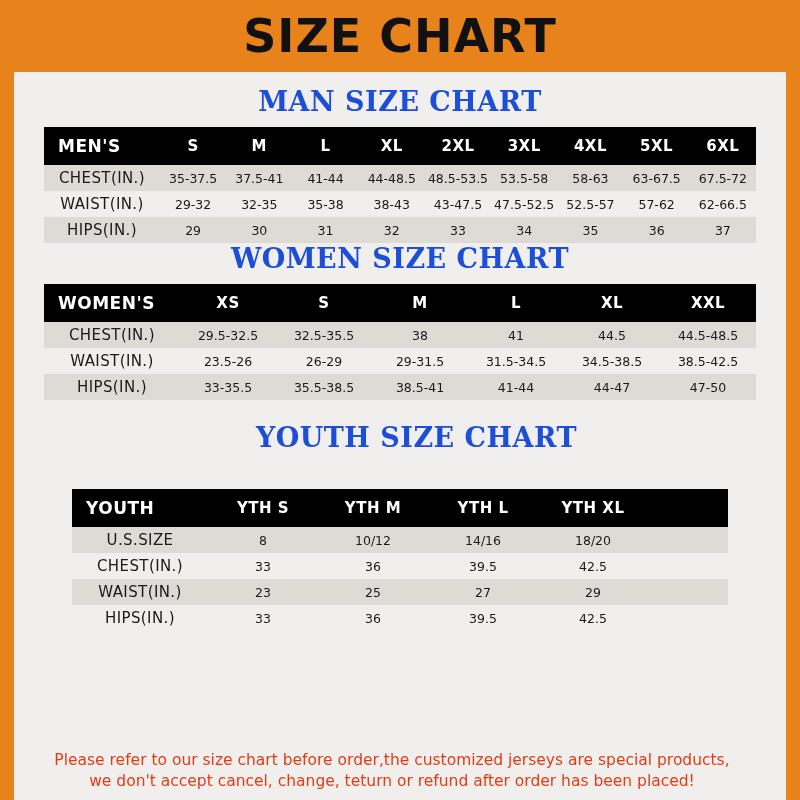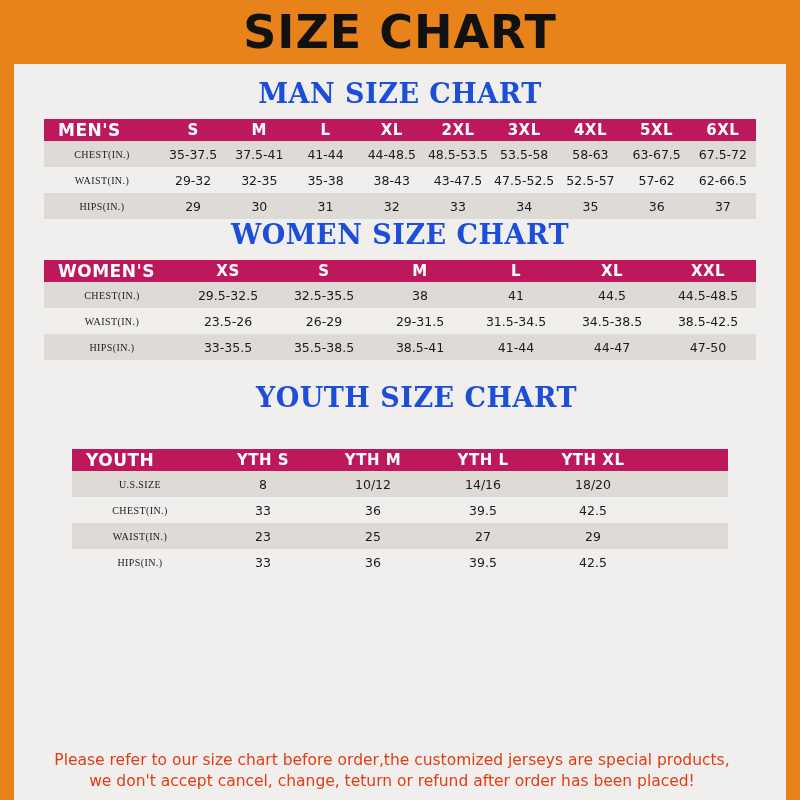--- a/index.html
+++ b/index.html
@@ -13,21 +13,21 @@
   }
   .page {
     width: 800px;
     height: 800px;
     position: relative;
     background: #f1efed;
     border-left: 14px solid #e8821a;
     border-right: 14px solid #e8821a;
   }
   .banner {
-    height: 64px;
+    height: 72px;
     background: #e8821a;
     display: flex;
     align-items: center;
     justify-content: center;
     margin-left: -14px;
     margin-right: -14px;
   }
   .banner h1 {
     margin: 0;
     font-family: "DejaVu Sans", sans-serif;
@@ -54,41 +54,40 @@
     margin: 10px auto 0 auto;
     table-layout: fixed;
   }
   table.sz td {
     font-family: "DejaVu Sans", sans-serif;
     text-align: center;
     vertical-align: middle;
     white-space: nowrap;
   }
   table.sz tr.head td {
-    background: #be185d;
+    background: #000000;
     color: #fff;
     font-weight: bold;
-    height: 22px;
+    height: 38px;
     font-size: 15px;
     letter-spacing: 0.5px;
   }
   table.sz tr.head td.rowlab {
     text-align: left;
     padding-left: 14px;
     font-size: 17px;
   }
   table.sz tr.body td {
     height: 26px;
     font-size: 12.5px;
     color: #1a1a1a;
   }
   table.sz tr.body td.rowlab {
-    font-size: 10px;
+    font-size: 15px;
     letter-spacing: 0.4px;
-    font-family: Liberation Serif, serif;
   }
   tr.shade td { background: #dedbd7; }
   tr.plain td { background: #f1efed; }
 
   
   #men-table { width: 712px; }
   #men-table col.lab { width: 116px; }
 
   
   #women-table { width: 712px; }

